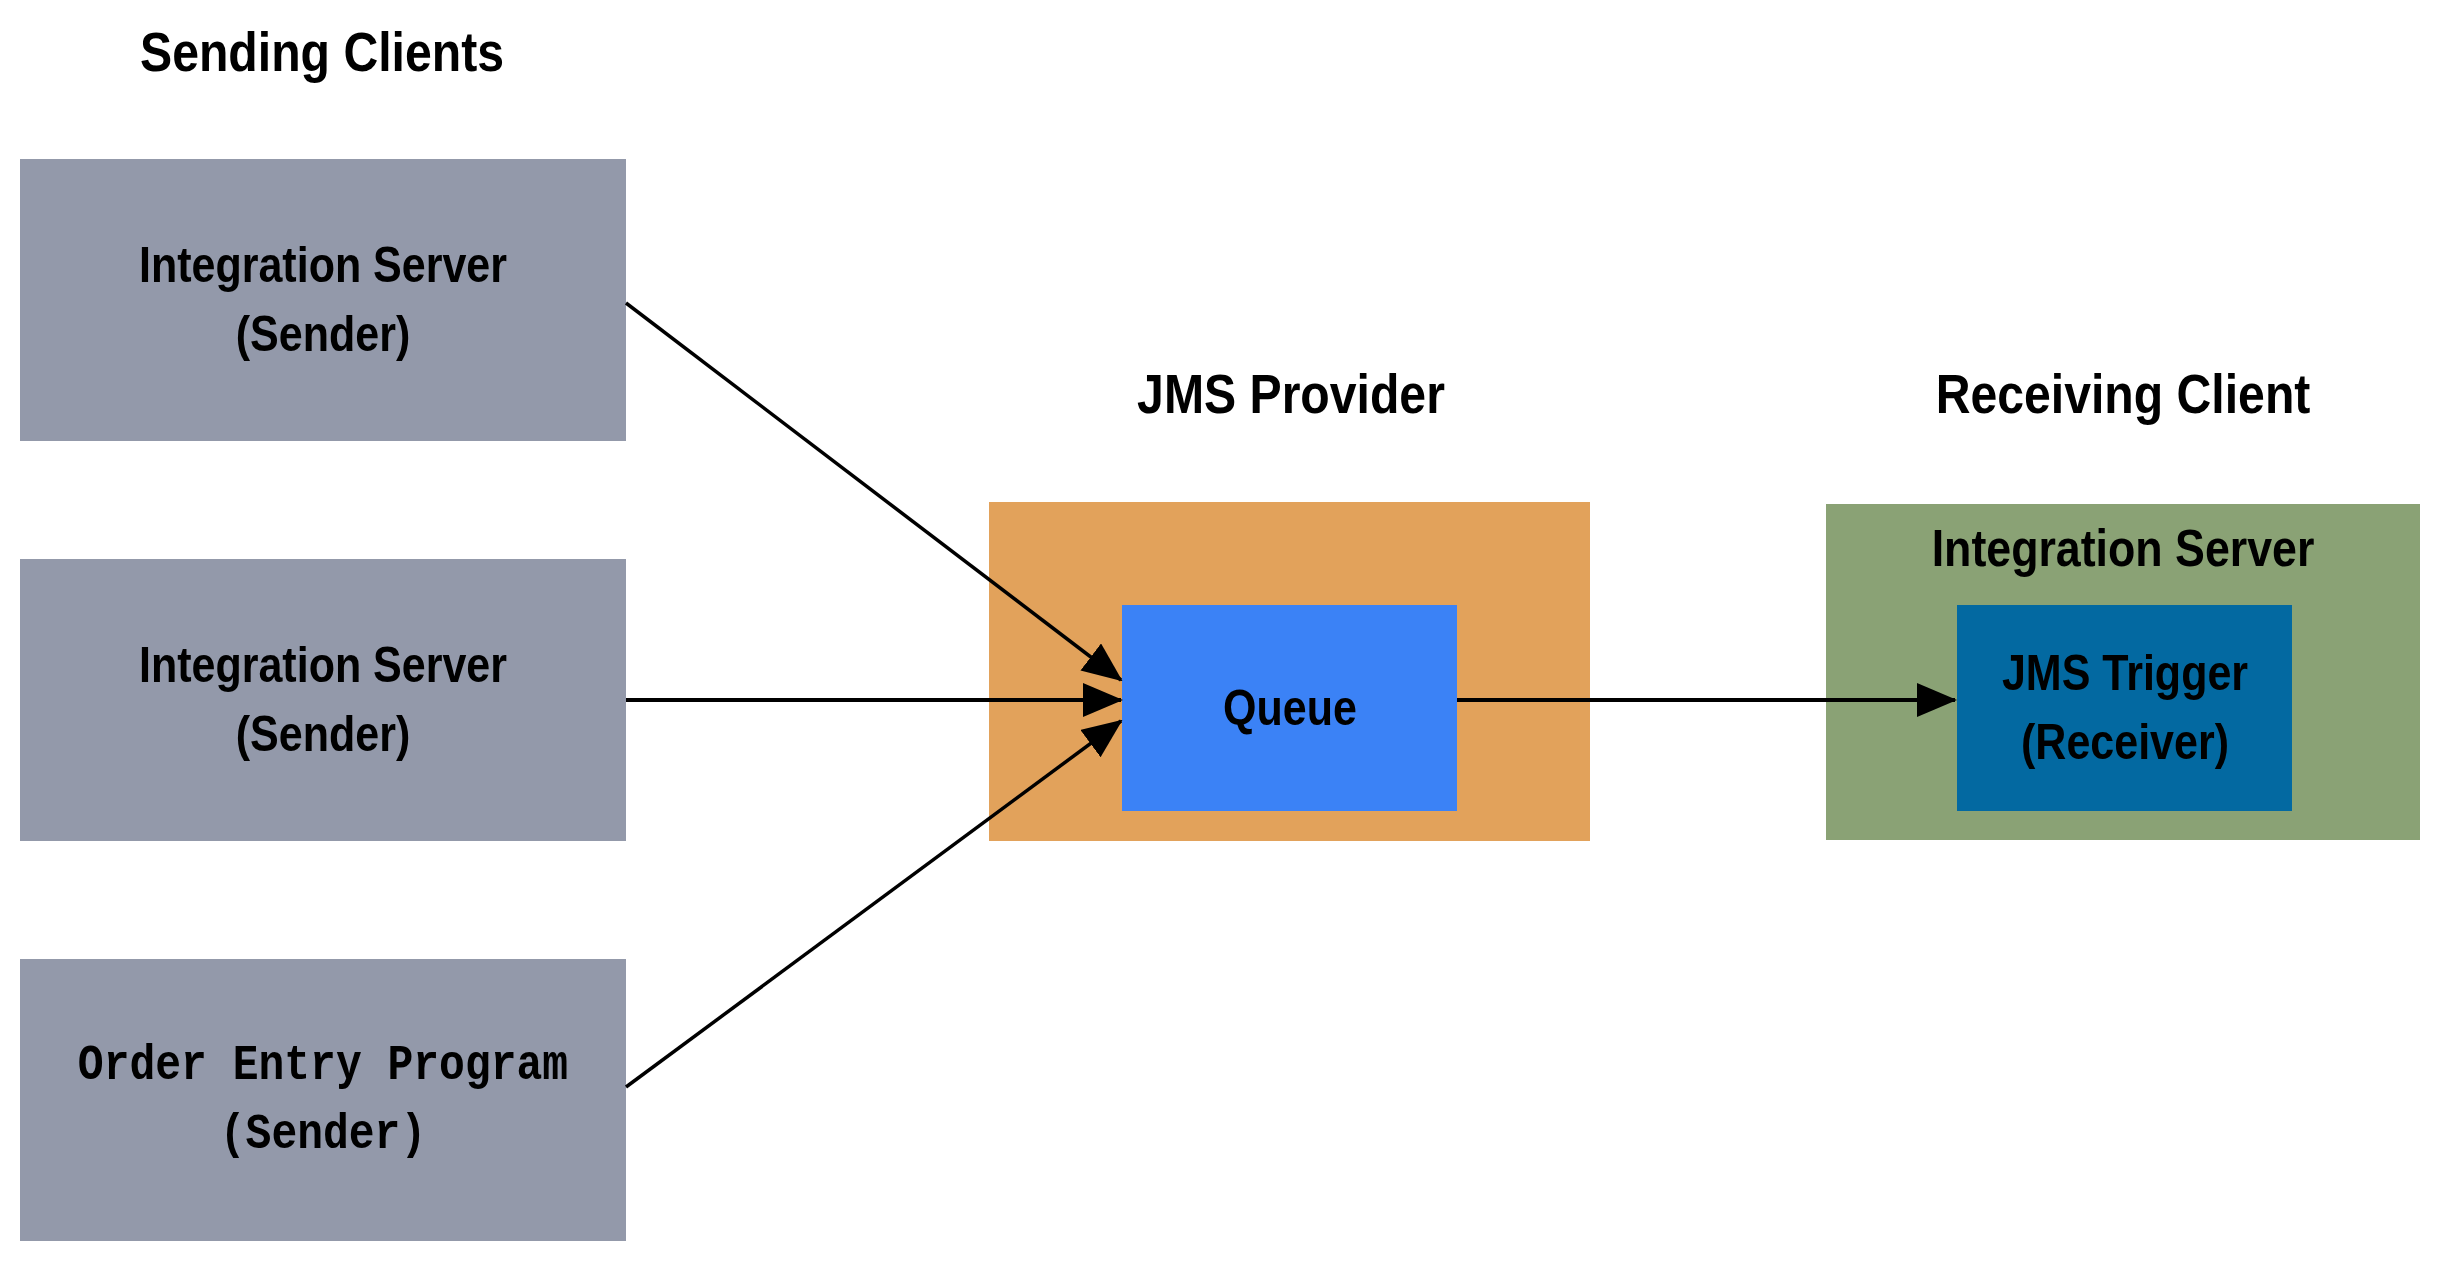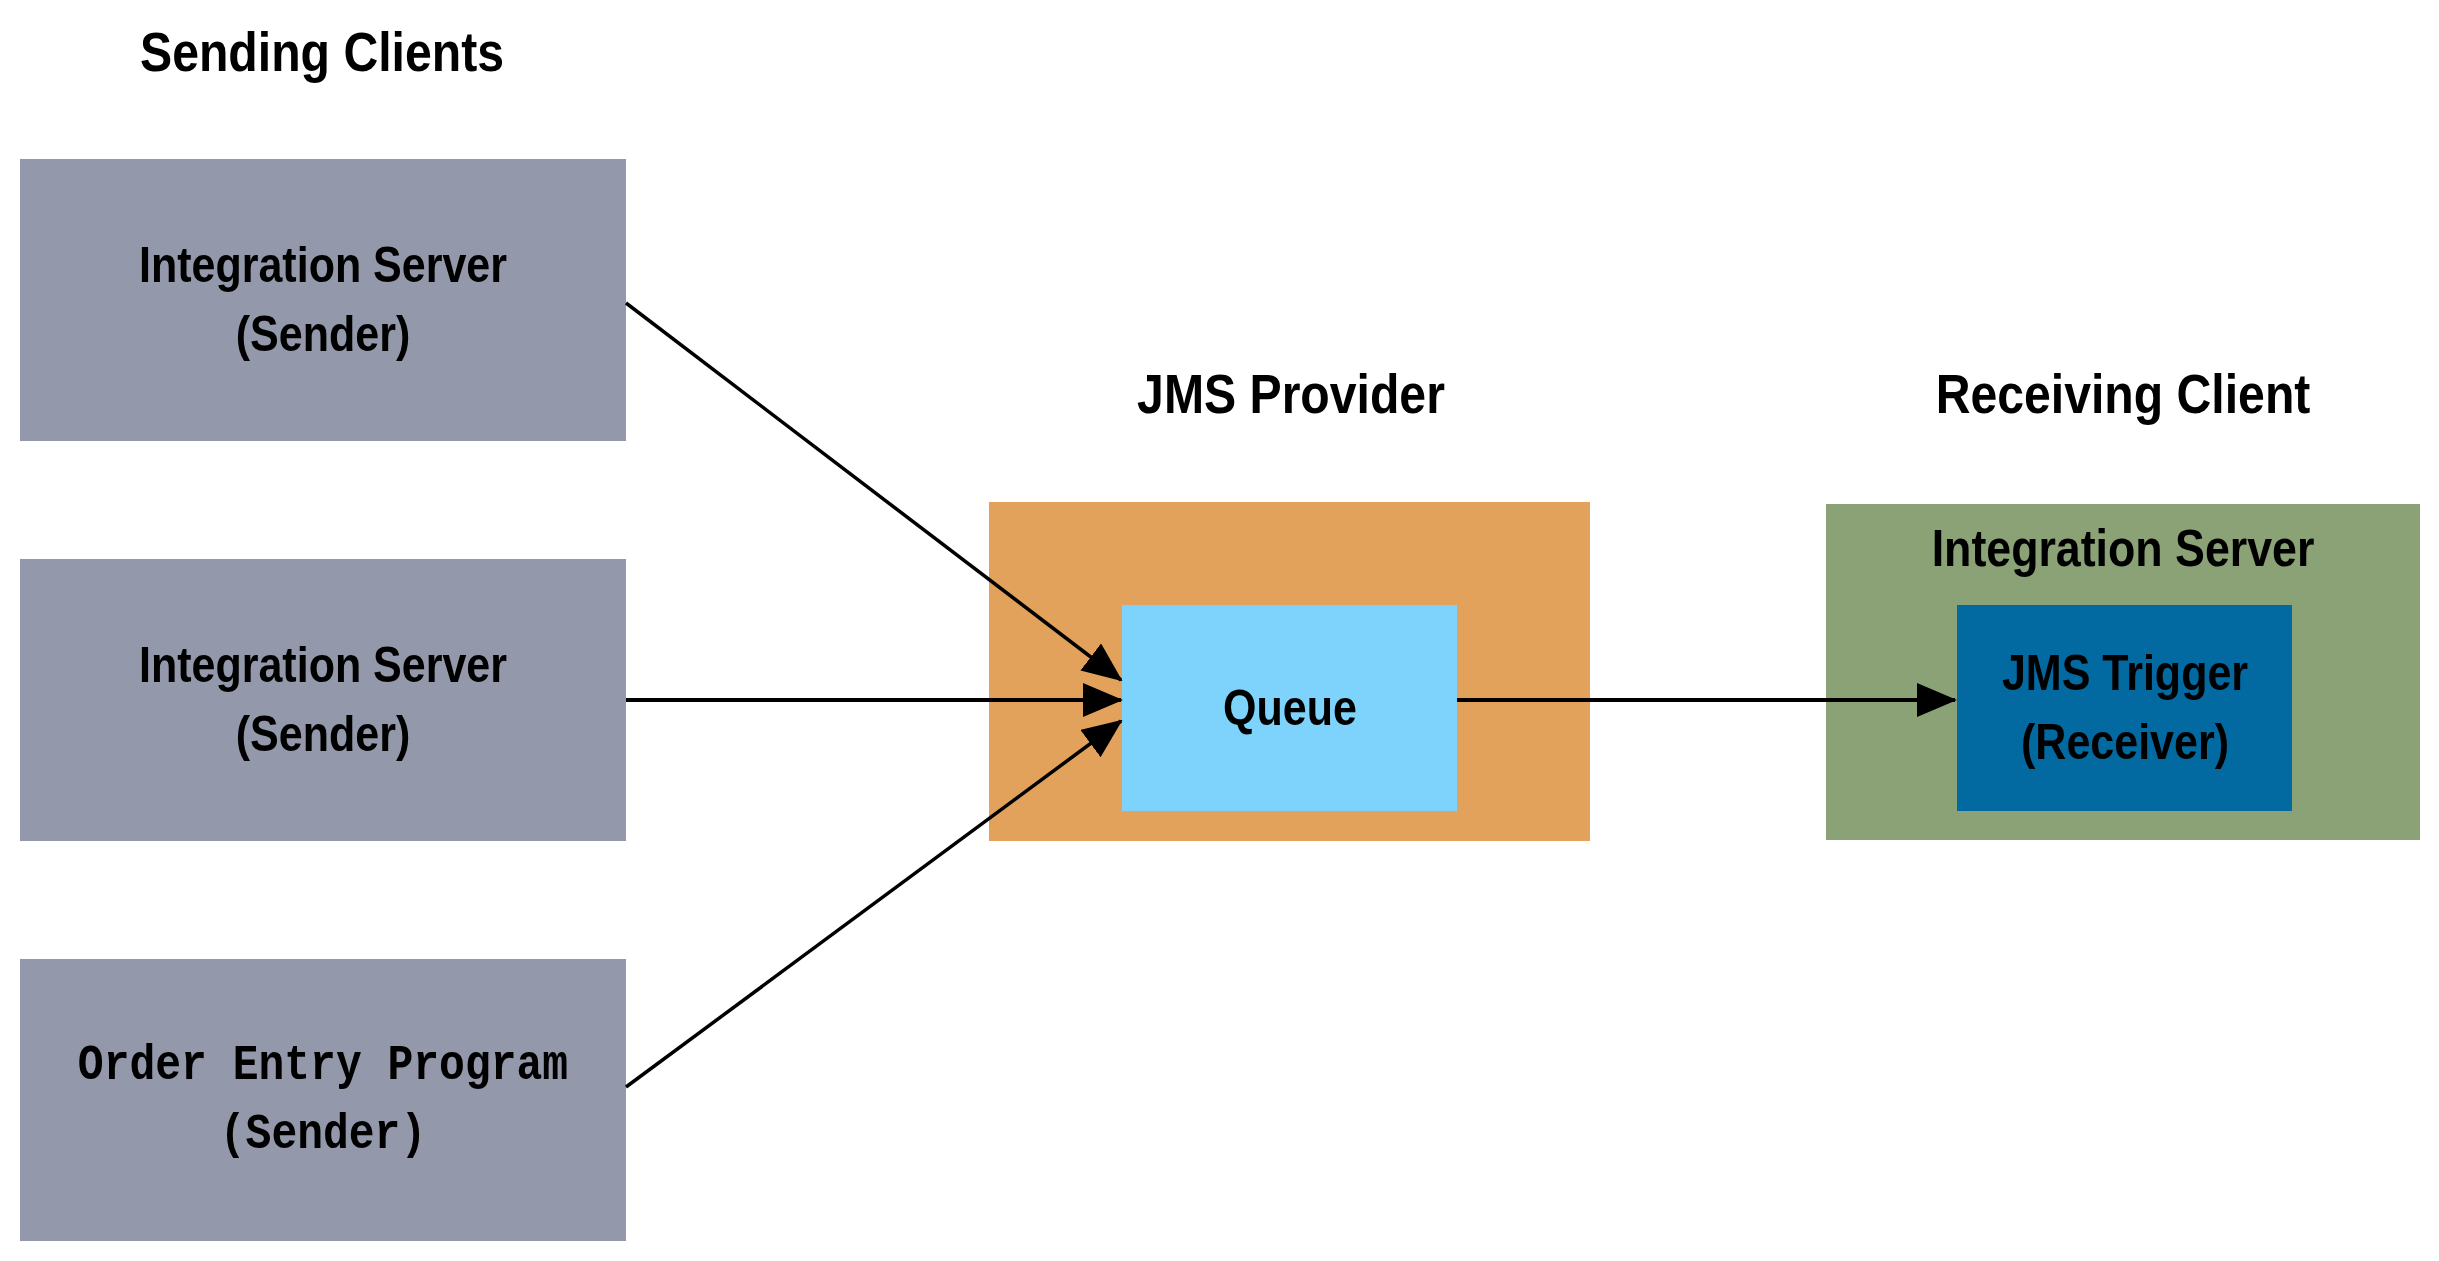--- a/index.html
+++ b/index.html
@@ -12,21 +12,21 @@
   .heading { font-size: 56px; line-height: 60px; }
   .box { position: absolute; box-sizing: border-box; }
   .sender { background: #9399aa; left: 20px; width: 606px; height: 282px; }
   .box-text {
     position: absolute; left: 50%; top: 50%; font-weight: bold; font-size: 50px;
     line-height: 69px; text-align: center; white-space: nowrap;
     transform: translate(-50%, -50%) scaleX(0.86);
   }
   .box-text span { display: block; }
   #provider { left: 989px; top: 502px; width: 601px; height: 339px; background: #e2a25b; }
-  #queue { left: 1122px; top: 605px; width: 335px; height: 206px; background: #7dd3fc; }
+  #queue { left: 1122px; top: 605px; width: 335px; height: 206px; background: #3b82f6; }
   #receiver-server { left: 1826px; top: 504px; width: 594px; height: 336px; background: #8aa275; }
   #trigger { left: 1957px; top: 605px; width: 335px; height: 206px; background: #0369a1; }
   #receiver-server-title {
     position: absolute; left: 50%; top: 14px; font-weight: bold; font-size: 52px; line-height: 60px;
     white-space: nowrap; transform: translateX(-50%) scaleX(0.86);
   }
   svg.arrows { position: absolute; left: 0; top: 0; width: 2439px; height: 1261px; pointer-events: none; }
 </style>
 </head>
 <body>

